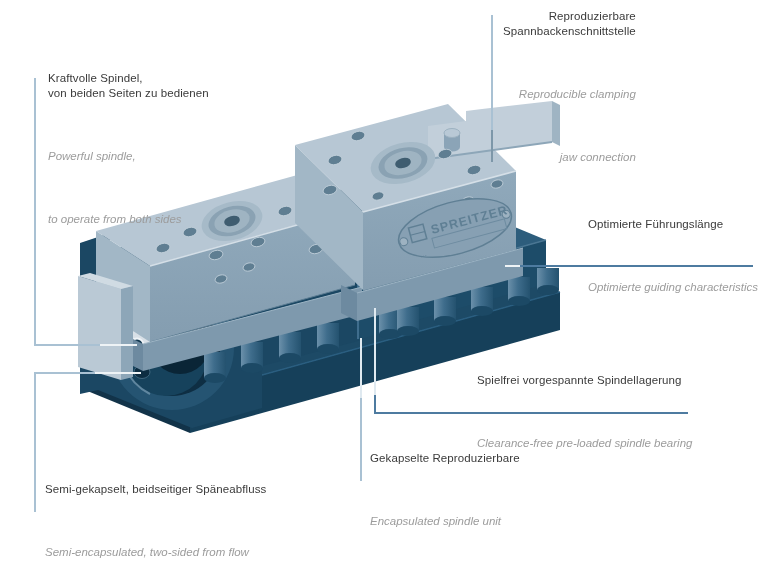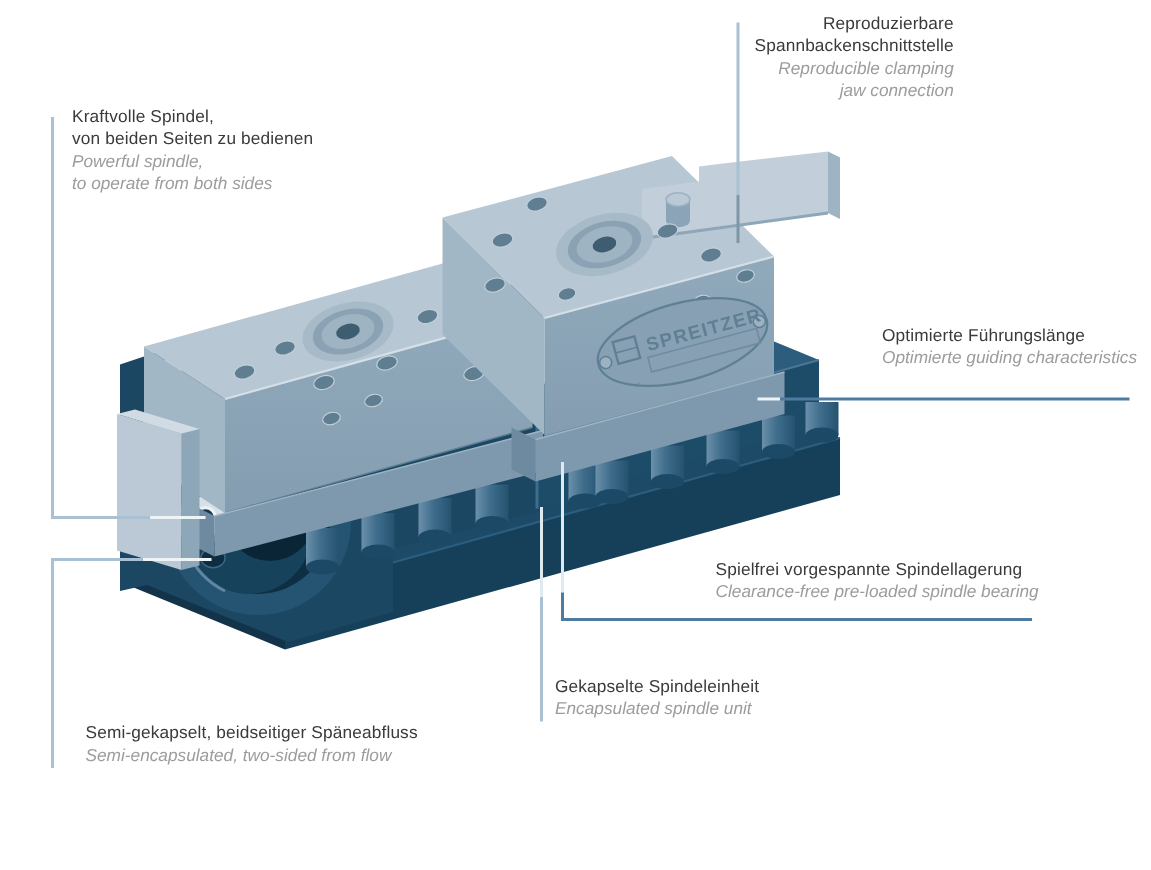--- a/index.html
+++ b/index.html
@@ -3,21 +3,21 @@
 <meta charset="utf-8">
 <style>
   html,body{margin:0;padding:0;background:#ffffff;}
   #stage{
     position:relative;width:767px;height:580px;background:#ffffff;overflow:hidden;
     font-family:"Liberation Sans",sans-serif;
   }
   #machine-svg{position:absolute;left:0;top:0;}
   .label{position:absolute;font-size:11.5px;line-height:15px;white-space:nowrap;}
   .label .de{color:#3a3a3a;letter-spacing:.1px;}
-  .label .en{color:#9c9c9c;font-style:italic;}
+  .label .en{color:#9c9c9c;font-style:italic;margin-top:48px;}
 </style>
 </head>
 <body>
 
 <div id="stage">
 
   <svg id="machine-svg" width="767" height="580" viewBox="0 0 767 580">
     <defs>
       <linearGradient id="pinGrad" x1="0" y1="0" x2="1" y2="0">
         <stop offset="0" stop-color="#6b90aa"></stop>
@@ -259,22 +259,22 @@
     <div class="de">Optimierte Führungslänge</div>
     <div class="en">Optimierte guiding characteristics</div>
   </div>
 
   <div class="label" style="left:477px;top:373px;">
     <div class="de">Spielfrei vorgespannte Spindellagerung</div>
     <div class="en">Clearance-free pre-loaded spindle bearing</div>
   </div>
 
   <div class="label" style="left:370px;top:451px;">
-    <div class="de">Gekapselte Spindeleinheit</div>
+    <div class="de">Gekapselte Reproduzierbare</div>
     <div class="en">Encapsulated spindle unit</div>
   </div>
 
-  <div class="label" style="left:57px;top:482px;">
+  <div class="label" style="left:45px;top:482px;">
     <div class="de">Semi-gekapselt, beidseitiger Späneabfluss</div>
     <div class="en">Semi-encapsulated, two-sided from flow</div>
   </div>
 
 </div>
 
 </body></html>

